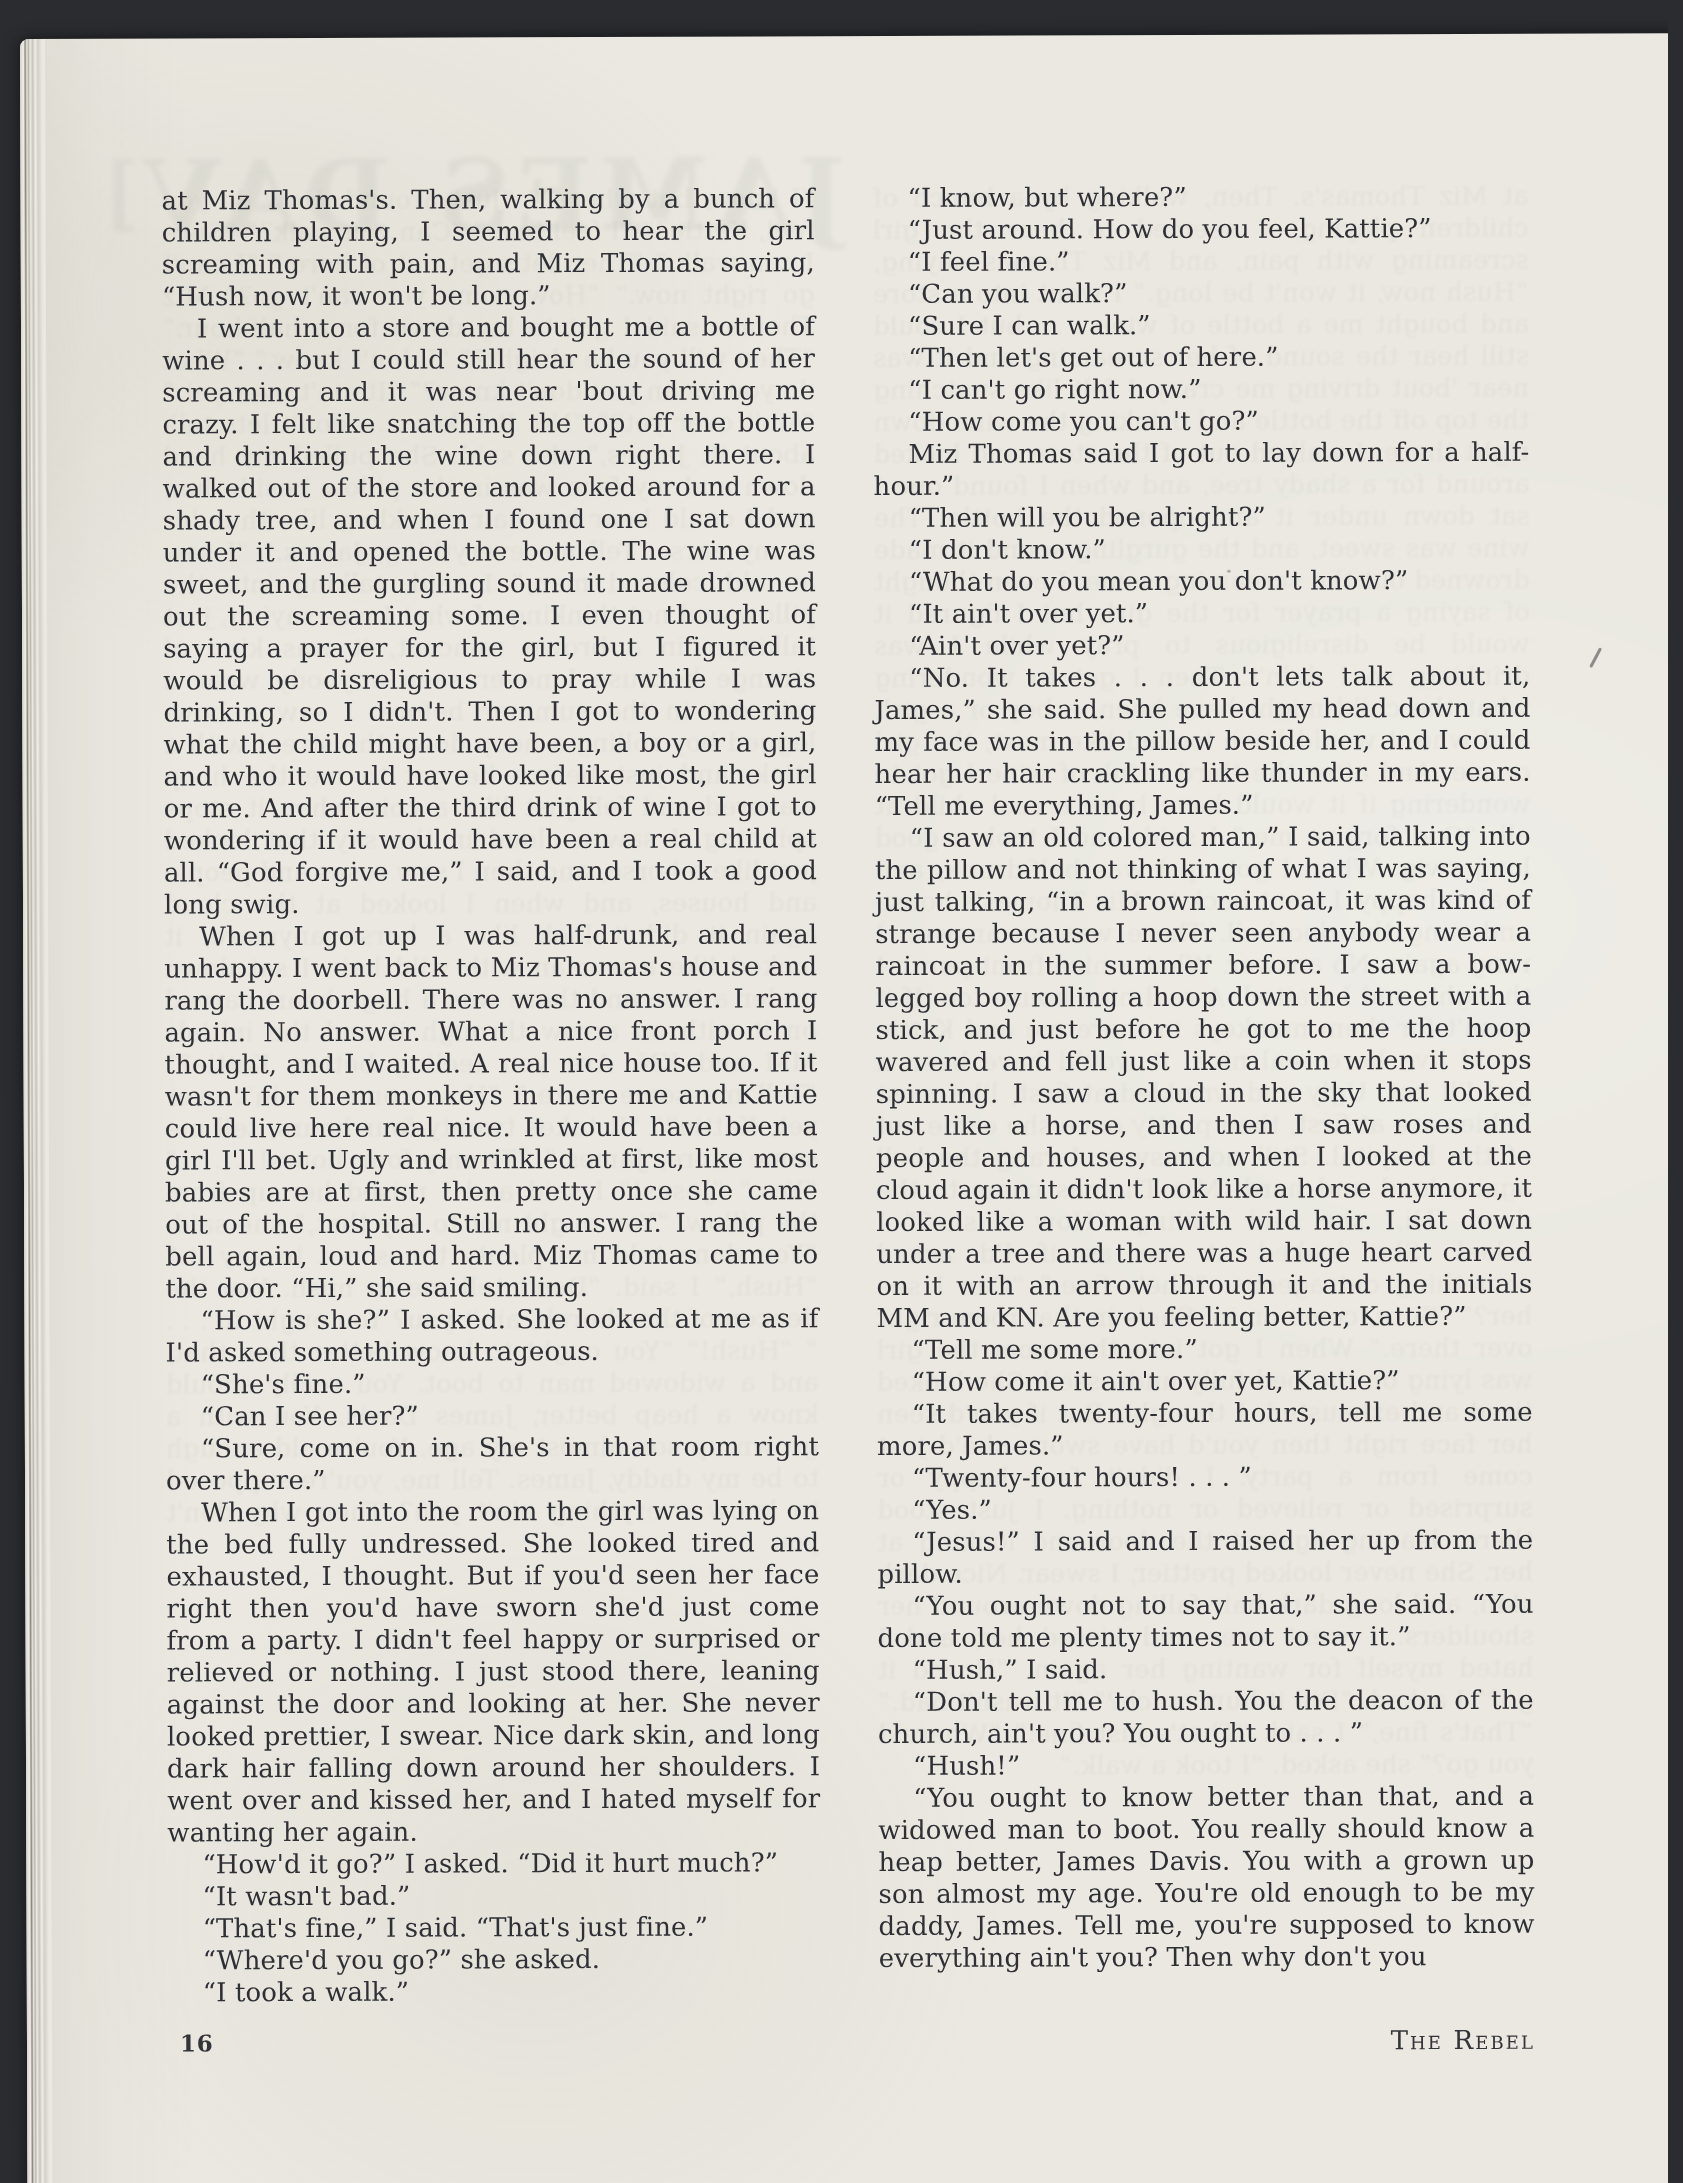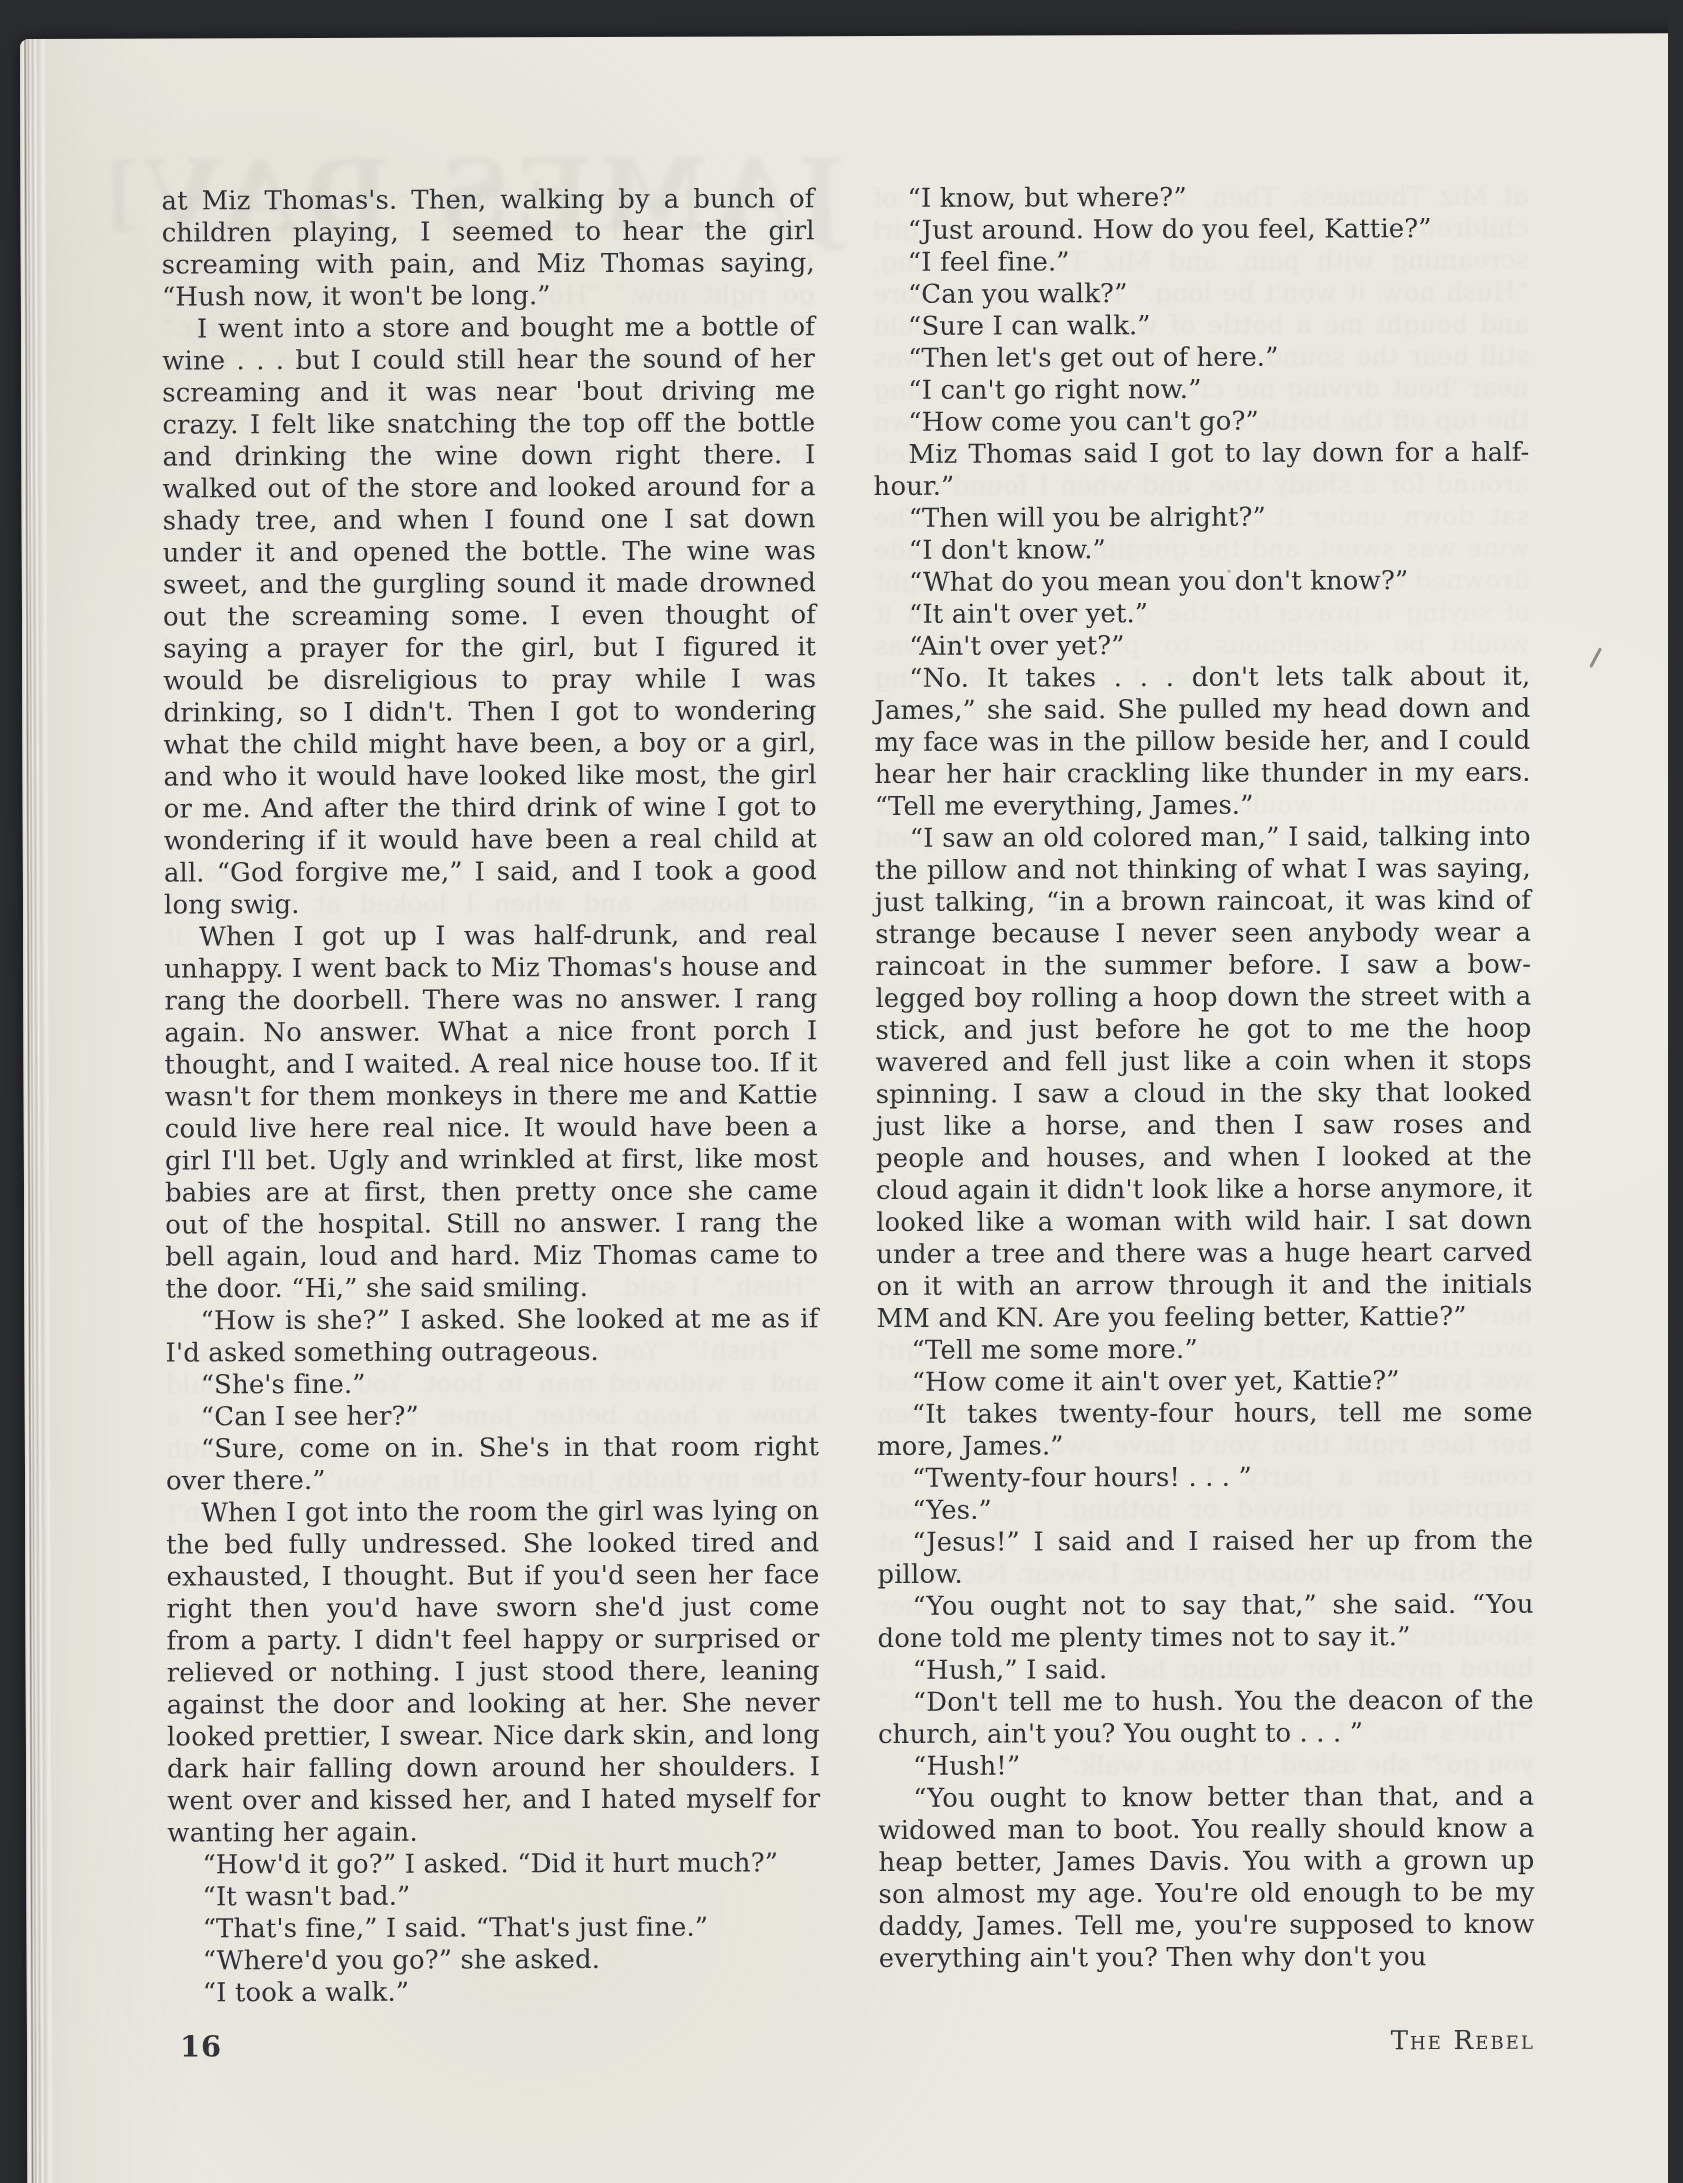--- a/index.html
+++ b/index.html
@@ -66,21 +66,21 @@
     letter-spacing:0.1px;z-index:2;
   }
   .col-left{left:141px;}
   .col-right{left:852px;width:656px;}
   .para{margin:0;text-align:justify;}
   .para.indent{text-indent:35px;}
   
   .folio{
     position:absolute;top:1991px;z-index:2;color:#33343a;
   }
-  .folio-number{left:153px;font-size:29px;font-weight:bold;letter-spacing:0.8px;}
+  .folio-number{left:153px;font-size:23px;font-weight:bold;letter-spacing:0.8px;}
   .folio-title{
     left:852px;width:656px;text-align:right;
     font-size:26px;font-variant:small-caps;letter-spacing:2.1px;font-weight:500;
   }
   
   .scratch{
     position:absolute;left:1572px;top:613px;width:2.5px;height:22px;
     background:rgba(60,60,64,0.55);transform:rotate(28deg);border-radius:1.7px;z-index:3;
   }
   .speck-1{position:absolute;left:1205px;top:535px;width:4.2px;height:3.4px;background:rgba(80,80,80,0.4);border-radius:50%;z-index:3;}

